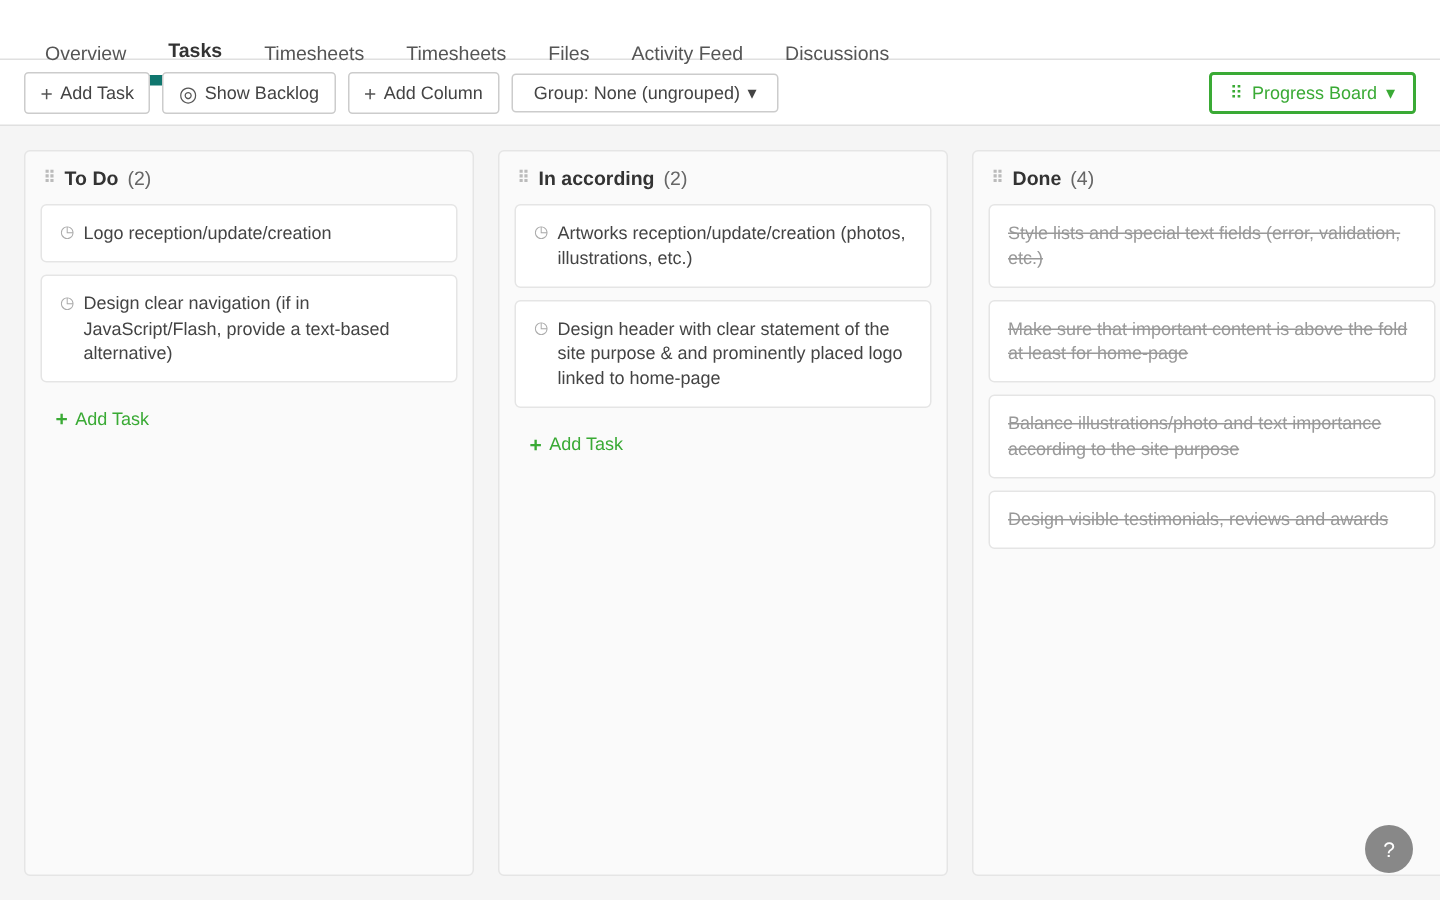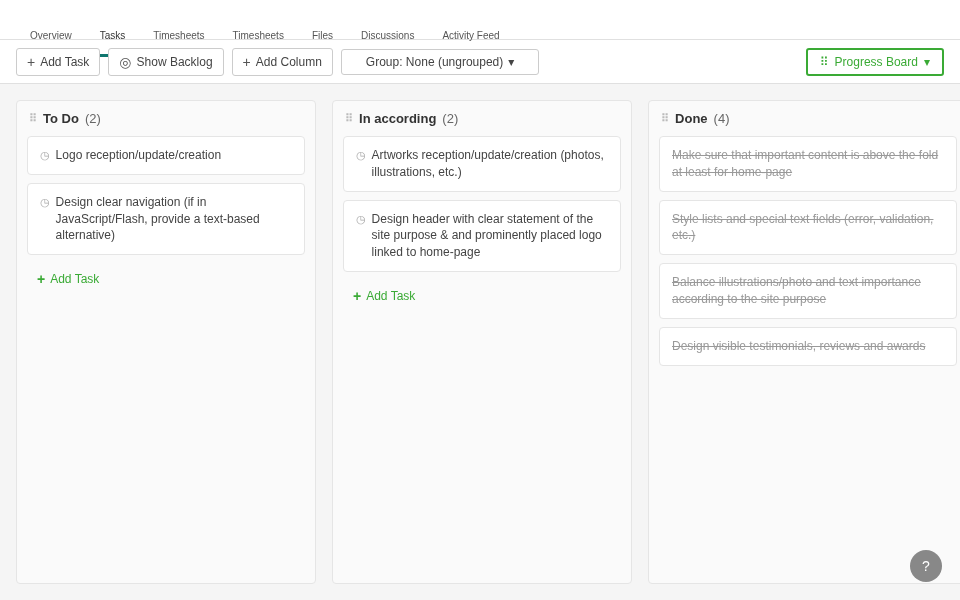--- a/index.html
+++ b/index.html
@@ -5,42 +5,42 @@
     * { box-sizing: border-box; margin: 0; padding: 0; }
     body { font-family: -apple-system, BlinkMacSystemFont, 'Segoe UI', sans-serif; font-size: 13px; background: #f5f5f5; color: #333; width: 960px; height: 600px; overflow: hidden; }
 
     
     .top-nav {
       display: flex; align-items: center; background: #fff; border-bottom: 1px solid #e0e0e0;
       padding: 0 16px; height: 40px;
     }
     .nav-tab {
       padding: 0 14px; height: 40px; display: flex; align-items: center;
-      font-size: 10px; color: #555; cursor: pointer; border-bottom: 2px solid transparent;
+      font-size: 13px; color: #555; cursor: pointer; border-bottom: 2px solid transparent;
       white-space: nowrap;
       margin-top: 34px;
     }
-    .nav-tab.active { color: #333; border-bottom: 3px solid #0f766e; font-weight: 400; }
+    .nav-tab.active { color: #333; border-bottom: 7px solid #0f766e; font-weight: 700; }
 
     
     .toolbar {
       display: flex; align-items: center; background: #fff; border-bottom: 1px solid #e0e0e0;
       padding: 0 16px; height: 44px; gap: 8px;
     }
     .toolbar-btn {
       display: flex; align-items: center; gap: 5px;
       padding: 5px 10px; border: 1px solid #ccc; border-radius: 3px;
       background: #fff; font-size: 12px; color: #444; cursor: pointer;
       white-space: nowrap;
     }
     .toolbar-btn .btn-icon { font-size: 14px; color: #555; }
 
     .group-dropdown {
       display: flex; align-items: center; gap: 5px;
-      padding: 5px 24px; border: 1px solid #ccc; border-radius: 3px;
+      padding: 5px 14px; border: 1px solid #ccc; border-radius: 3px;
       background: #fff; font-size: 12px; color: #444; cursor: pointer;
     }
 
     .progress-board-btn {
       margin-left: auto;
       display: flex; align-items: flex-start; gap: 6px;
       padding: 5px 12px; border: 2px solid #3aaa35; border-radius: 3px;
       background: #fff; font-size: 12px; color: #3aaa35; cursor: pointer; font-weight: 500;
     }
     .progress-board-btn .btn-icon { color: #3aaa35; }
@@ -99,22 +99,22 @@
   </style>
 </head>
 <body>
 
 <nav class="top-nav">
   <div class="nav-tab">Overview</div>
   <div class="nav-tab active">Tasks</div>
   <div class="nav-tab">Timesheets</div>
   <div class="nav-tab">Timesheets</div>
   <div class="nav-tab">Files</div>
+  <div class="nav-tab">Activity Feed</div>
   <div class="nav-tab">Discussions</div>
-  <div class="nav-tab">Activity Feed</div>
 </nav>
 
 <div class="toolbar">
   <button class="toolbar-btn">
     <span class="btn-icon">+</span>
     <span>Add Task</span>
   </button>
   <button class="toolbar-btn">
     <span class="btn-icon">◎</span>
     <span>Show Backlog</span>
@@ -181,24 +181,24 @@
   </div>
 
   <div class="column done-column">
     <div class="column-header">
       <span class="drag-handle">⠿</span>
       <span>Done</span>
       <span class="count">(<span>4</span>)</span>
     </div>
     <div class="column-body">
       <div class="task-card done-task">
+        <span>Style lists and special text fields (error, validation, etc.)</span>
+      </div>
+      <div class="task-card done-task">
         <span>Make sure that important content is above the fold at least for home-page</span>
-      </div>
-      <div class="task-card done-task">
-        <span>Style lists and special text fields (error, validation, etc.)</span>
       </div>
       <div class="task-card done-task">
         <span>Balance illustrations/photo and text importance according to the site purpose</span>
       </div>
       <div class="task-card done-task">
         <span>Design visible testimonials, reviews and awards</span>
       </div>
     </div>
   </div>
 

